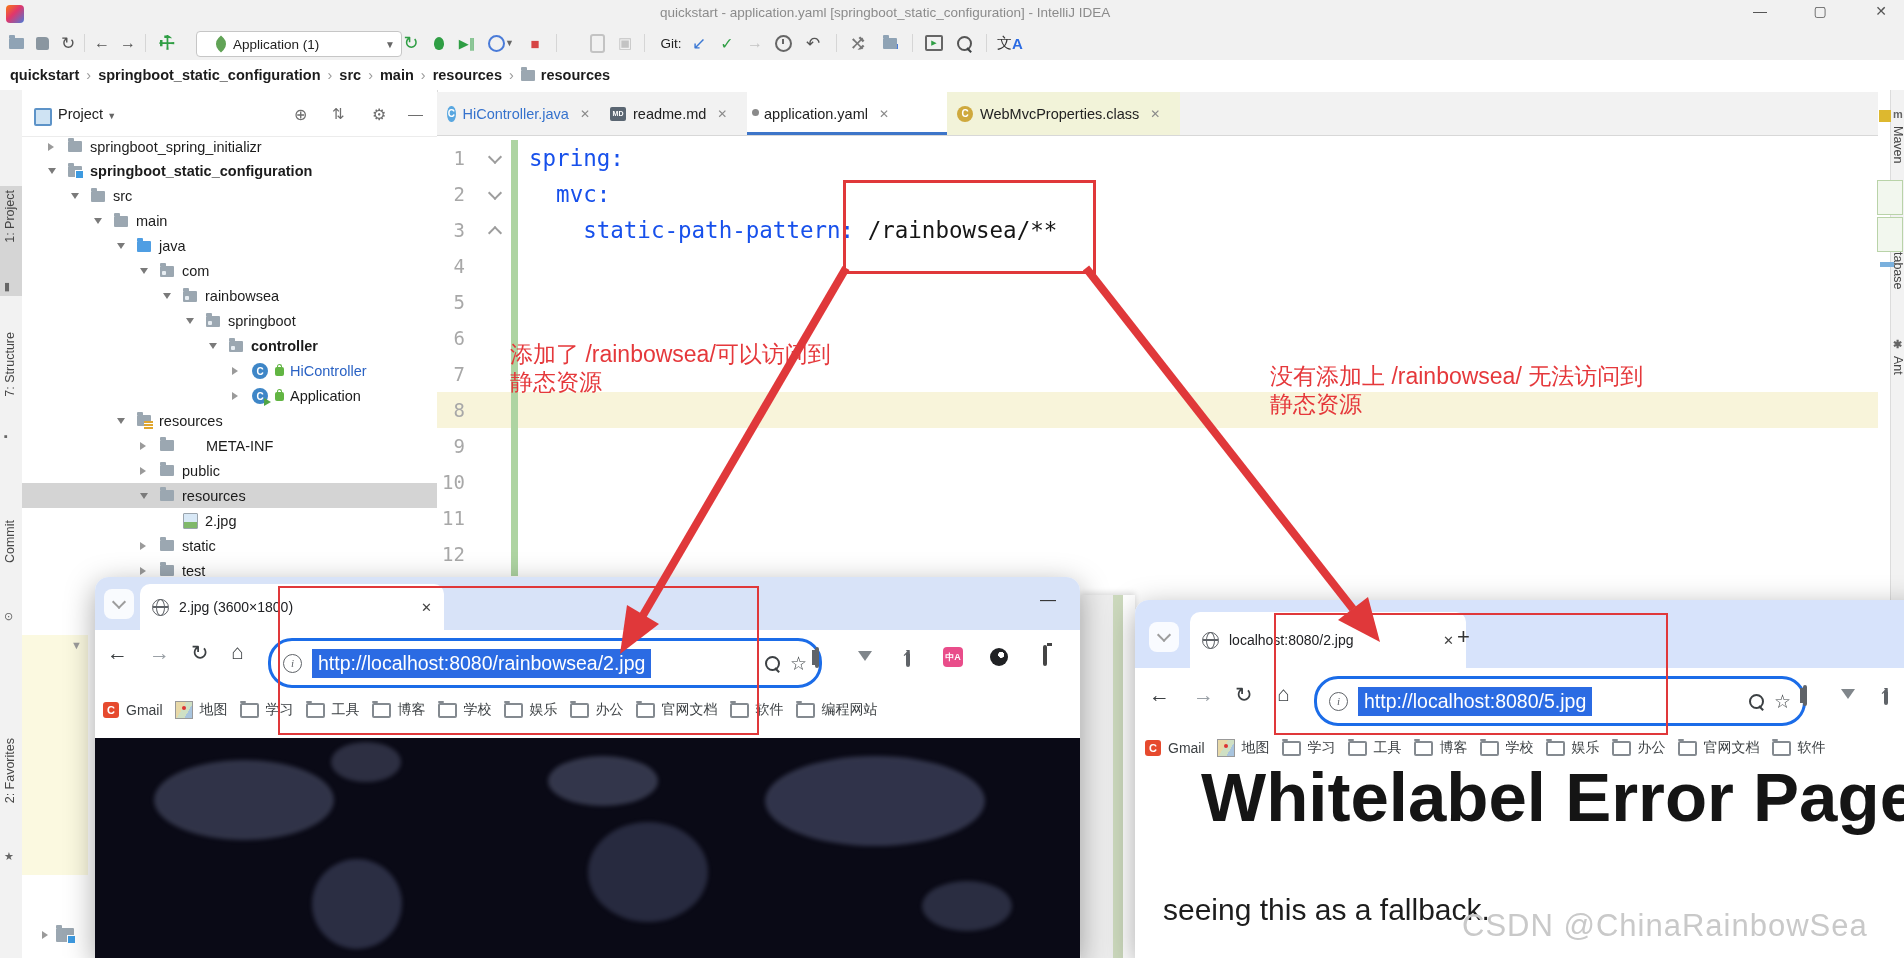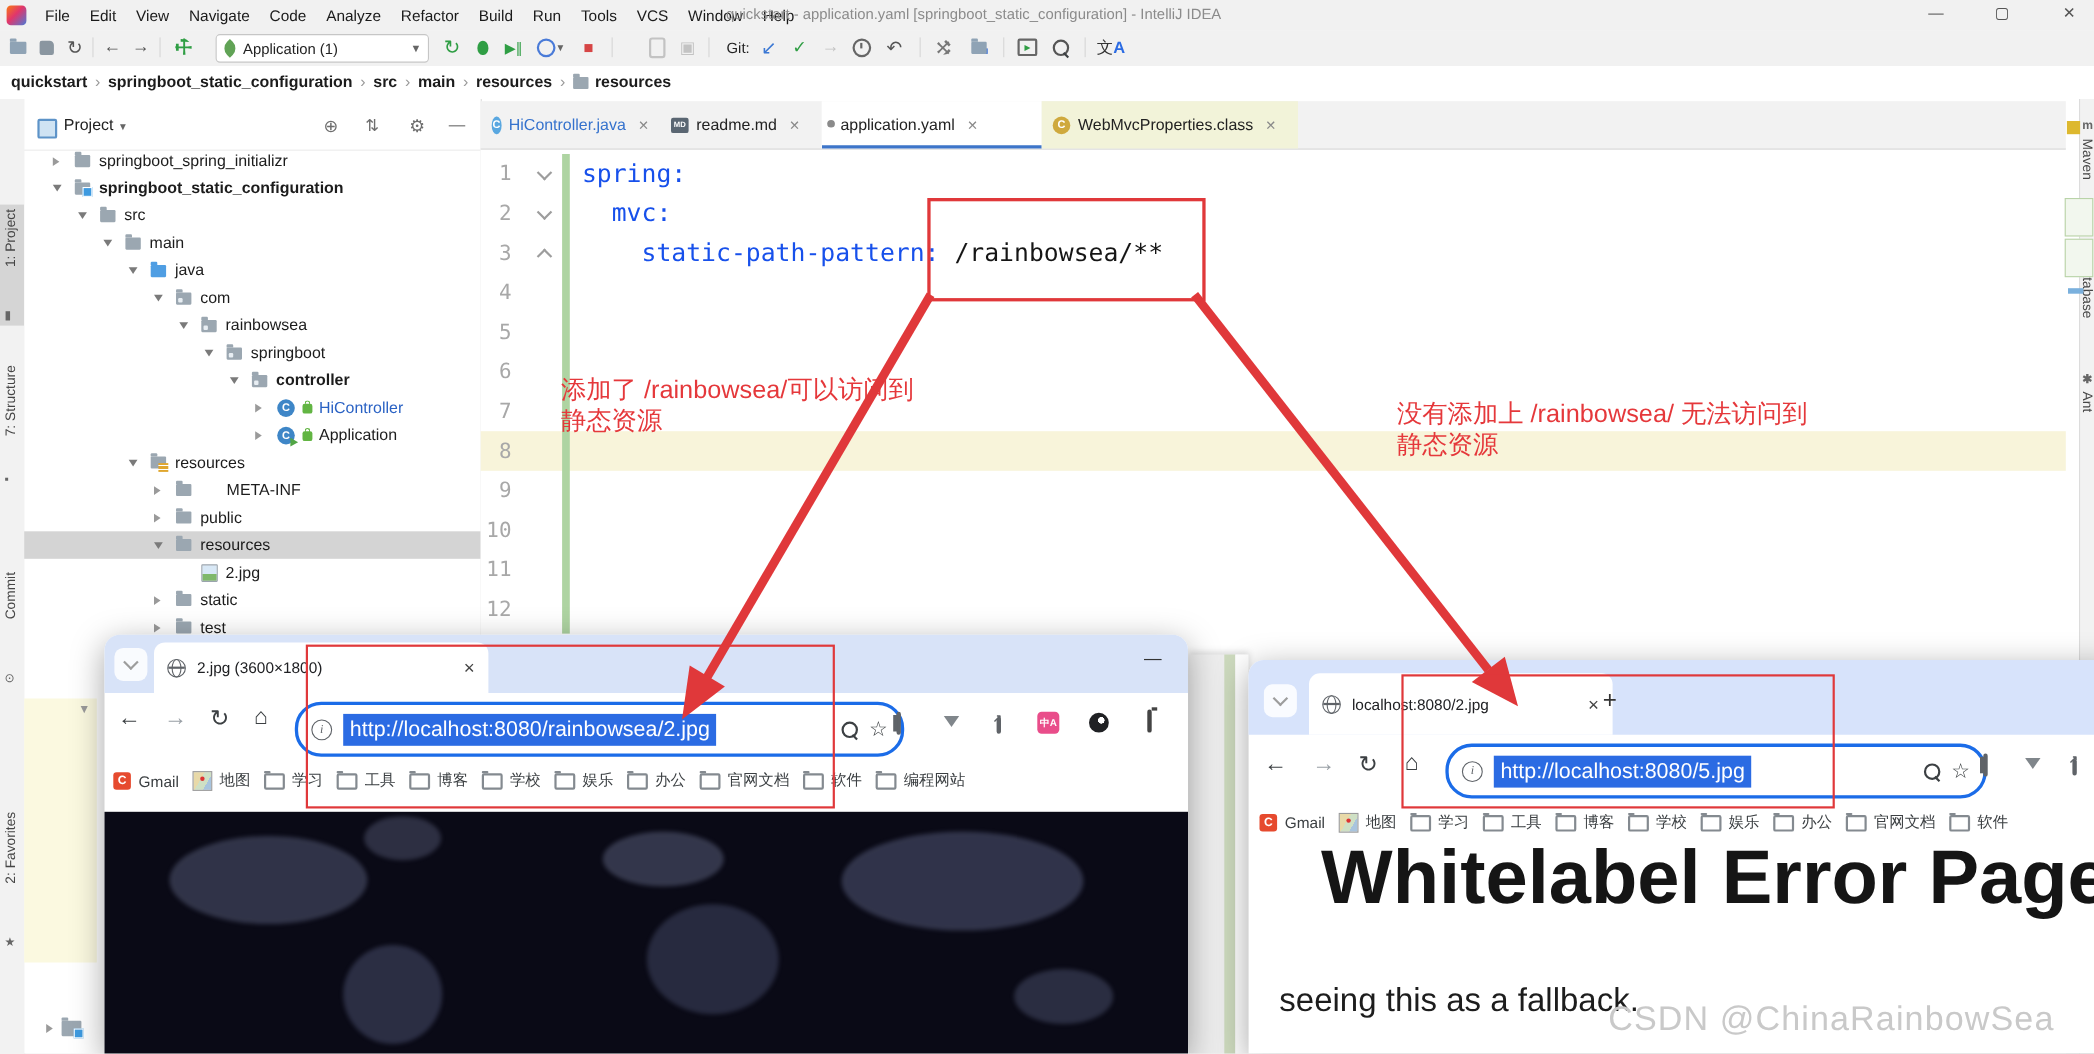--- a/index.html
+++ b/index.html
@@ -10,21 +10,21 @@
   .titlebar{left:0;top:0;width:1904px;height:28px;background:#f1f1f1;display:flex;align-items:center}
   .logo{width:18px;height:18px;margin:0 8px 0 6px;border-radius:4px;
         background:linear-gradient(135deg,#f97a12,#e1366b 45%,#4a7bd8)}
   .menu-item{padding:0 9px;font-size:14px;color:#1a1a1a;cursor:default}
   .win-title{position:absolute;left:660px;top:5px;font-size:13.5px;color:#8b8b8b;white-space:nowrap}
   .winbtn{position:absolute;top:3px;width:30px;text-align:center;color:#555;font-size:14px}
   .toolbar{left:0;top:28px;width:1904px;height:32px;background:#f1f1f1;border-bottom:1px solid #dcdcdc}
   .tbi{position:absolute;top:0;height:30px;display:flex;align-items:center;justify-content:center;font-size:16px;color:#555}
   .sep{position:absolute;top:6px;width:1px;height:18px;background:#d6d6d6}
   .runbox{position:absolute;left:196px;top:3px;width:186px;height:24px;background:#fff;border:1px solid #c6c6c6;
-          border-radius:4px;display:flex;align-items:center;font-size:13.5px;color:#222;padding-left:6px;gap:6px}
+          border-radius:4px;display:flex;align-items:center;font-size:13.5px;color:#222;padding-left:18px;gap:6px}
   .leaf{width:12px;height:12px;background:#61a356;border-radius:0 70% 0 70%;transform:rotate(45deg)}
   .crumbs{left:0;top:60px;width:1904px;height:30px;background:#fff;display:flex;align-items:center;
           padding-left:10px;font-size:14.5px;font-weight:bold;color:#1c1c1c}
   .crumb-sep{color:#9a9a9a;padding:0 7px;font-weight:normal}
   
   .lstripe{left:0;top:90px;width:22px;height:868px;background:#f2f2f2;border-right:1px solid #dcdcdc}
   .rstripe{left:1890px;top:90px;width:14px;height:868px;background:#f2f2f2;border-left:1px solid #dcdcdc}
   .vlabel{position:absolute;writing-mode:vertical-rl;font-size:12.5px;color:#454545;white-space:nowrap}
   .vlabel.up{transform:rotate(180deg)}
   .stripe-ico{position:absolute;font-size:11px;color:#666;left:4px}
@@ -122,35 +122,20 @@
   .redbox{position:absolute;border:3px solid #e0383a;z-index:61}
   .wm{position:absolute;color:#c9c9c9;font-size:31px;letter-spacing:1px;z-index:70;white-space:nowrap}
 </style>
 </head>
 <body>
 
 <div class="stage">
 
   <div class="abs titlebar">
     <div class="logo"></div>
-    <div id="menubar" style="display:flex">
-        <span class="menu-item">File</span>
-        <span class="menu-item">Edit</span>
-        <span class="menu-item">View</span>
-        <span class="menu-item">Navigate</span>
-        <span class="menu-item">Code</span>
-        <span class="menu-item">Analyze</span>
-        <span class="menu-item">Refactor</span>
-        <span class="menu-item">Build</span>
-        <span class="menu-item">Run</span>
-        <span class="menu-item">Tools</span>
-        <span class="menu-item">VCS</span>
-        <span class="menu-item">Window</span>
-        <span class="menu-item">Help</span>
-      </div>
   </div>
   <div class="win-title">quickstart - application.yaml [springboot_static_configuration] - IntelliJ IDEA</div>
   <div class="winbtn" style="left:1745px">—</div>
   <div class="winbtn" style="left:1805px">▢</div>
   <div class="winbtn" style="left:1866px">✕</div>
 
   <div class="abs toolbar">
     <span class="tbi" style="left:4px;width:24px">
         <span class="fold" style="width:15px;height:11px;background:#8fa3b5"></span>
       </span>

